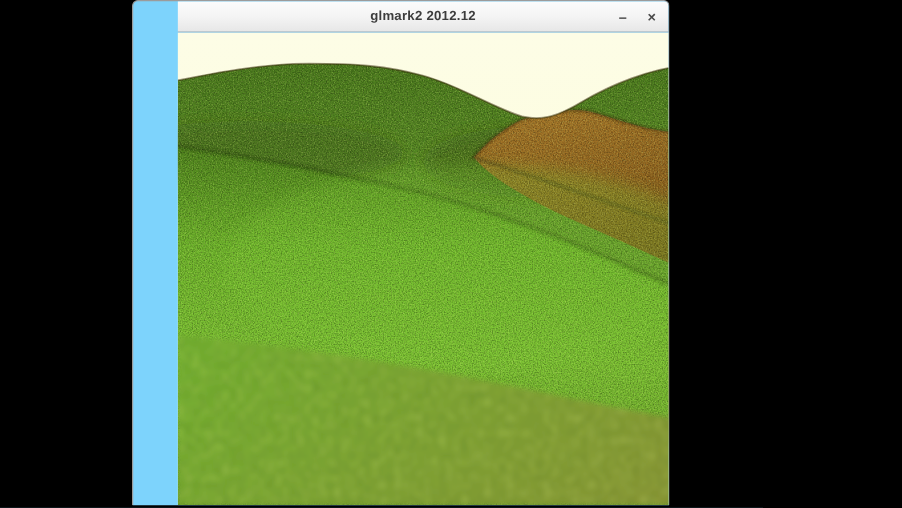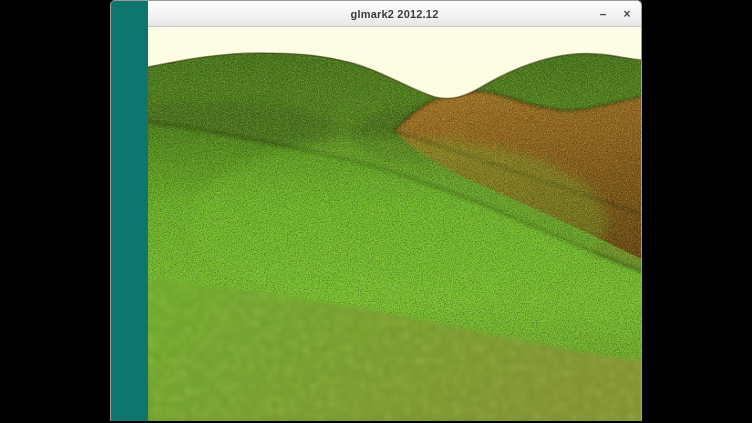--- a/index.html
+++ b/index.html
@@ -10,26 +10,26 @@
     font-family: "Liberation Sans", "DejaVu Sans", sans-serif;
     position: relative;
   }
   .desktop {
     position: absolute; inset: 0;
     background: #000;
   }
   .app-window {
     position: absolute;
     left: 110px; top: 0;
-    width: 532px; height: 421px;
+    width: 448px; height: 421px;
     box-sizing: border-box;
     border: 1px solid #9b9b9b;
     border-bottom: none;
     border-radius: 5px 5px 0 0;
-    background: #0f766e;
+    background: #7dd3fc;
     overflow: hidden;
     box-shadow: 0 0 6px rgba(0,0,0,0.6);
     padding-left: 37px;
   }
   .titlebar {
     position: relative;
     height: 25px;
     background: linear-gradient(#fcfcfc, #f3f3f3 55%, #e7e7e7);
     border-bottom: 1px solid #c6c6c6;
     user-select: none;

